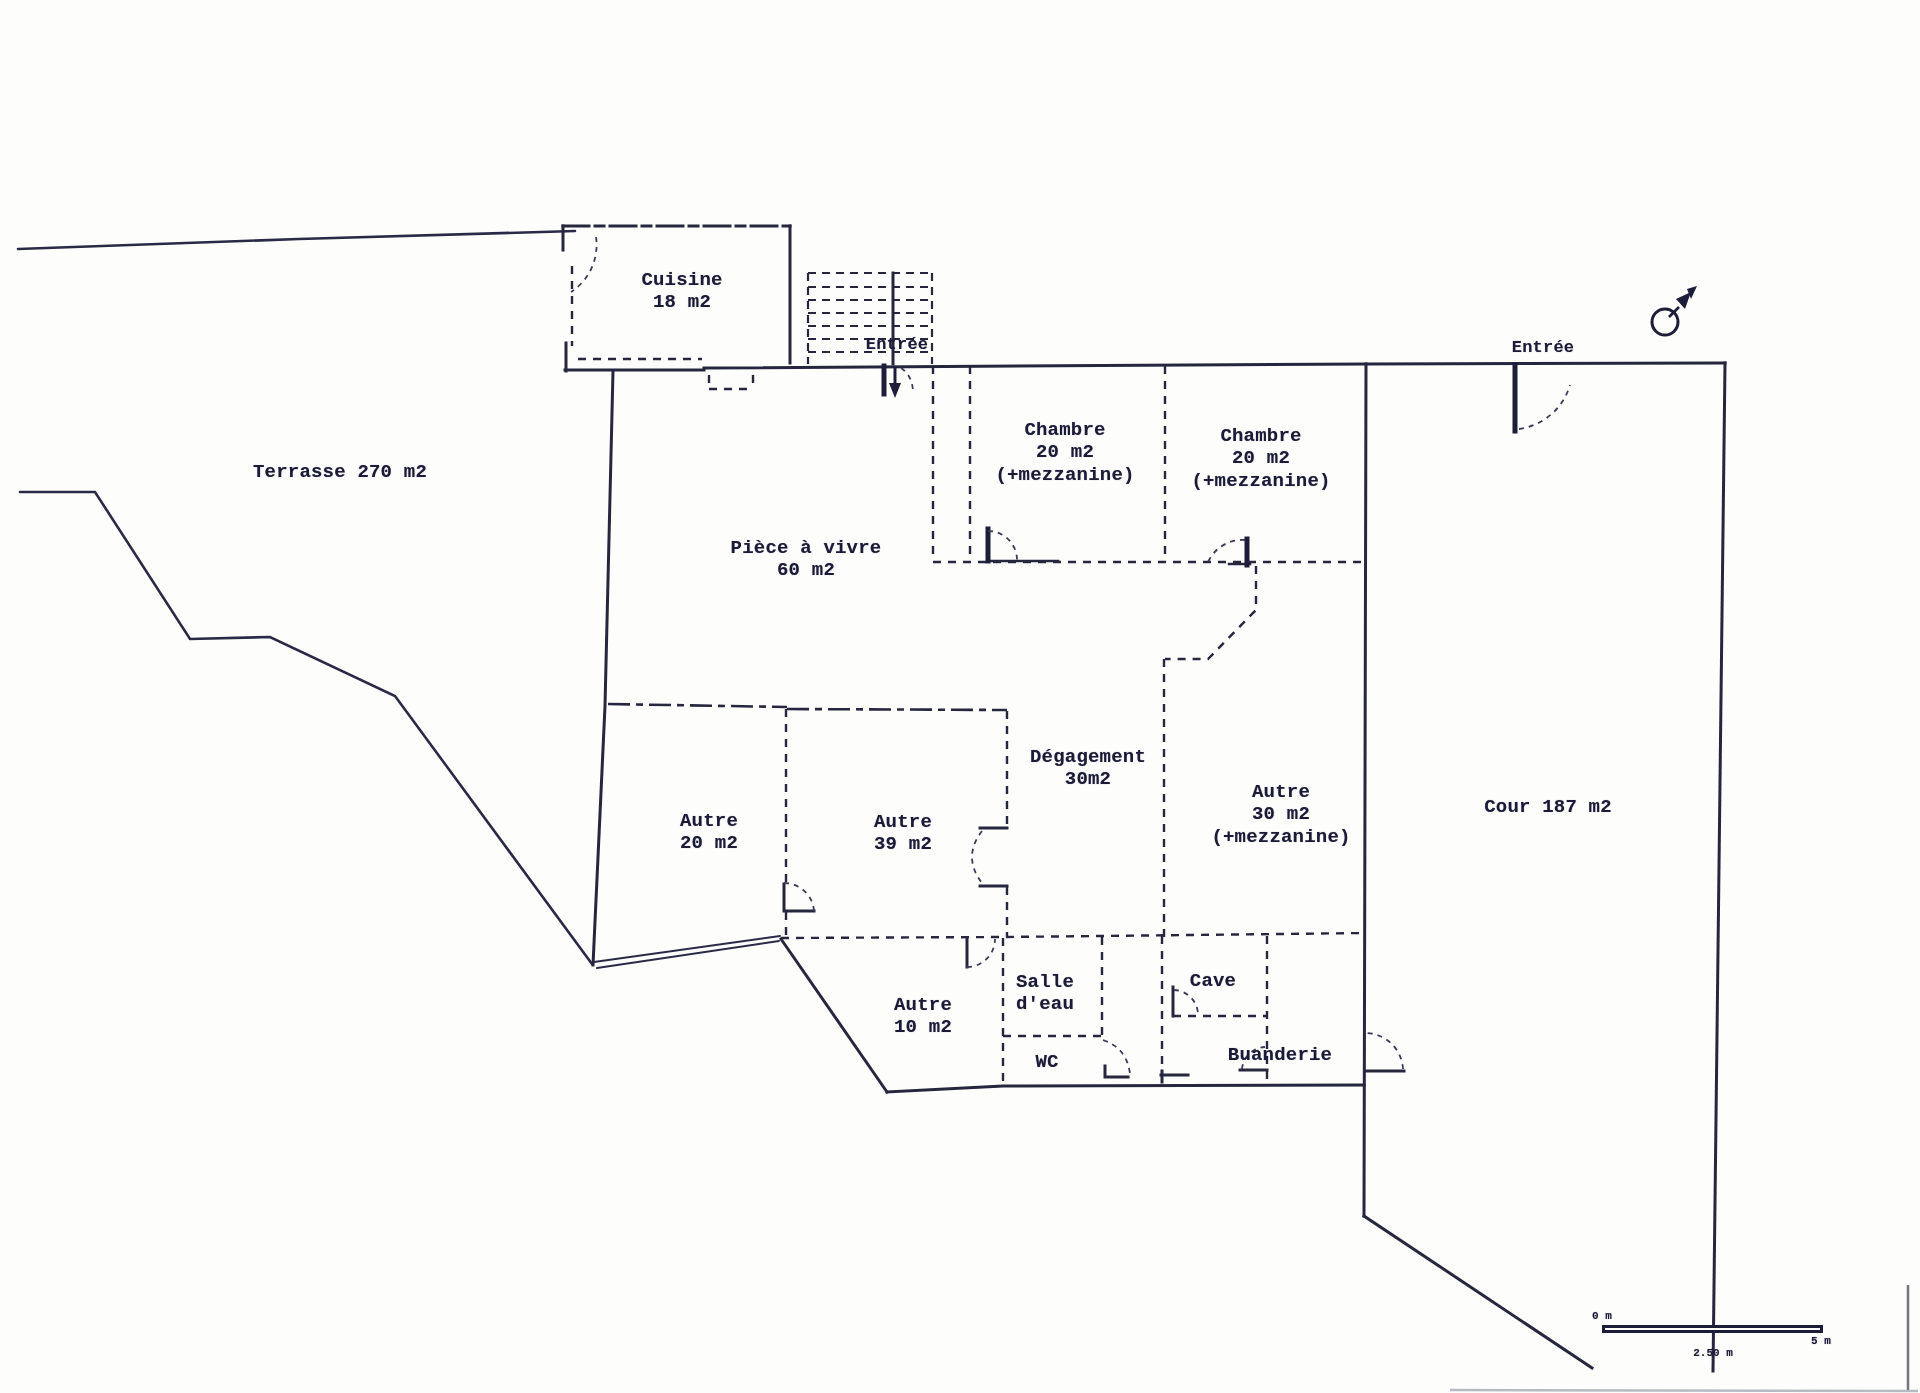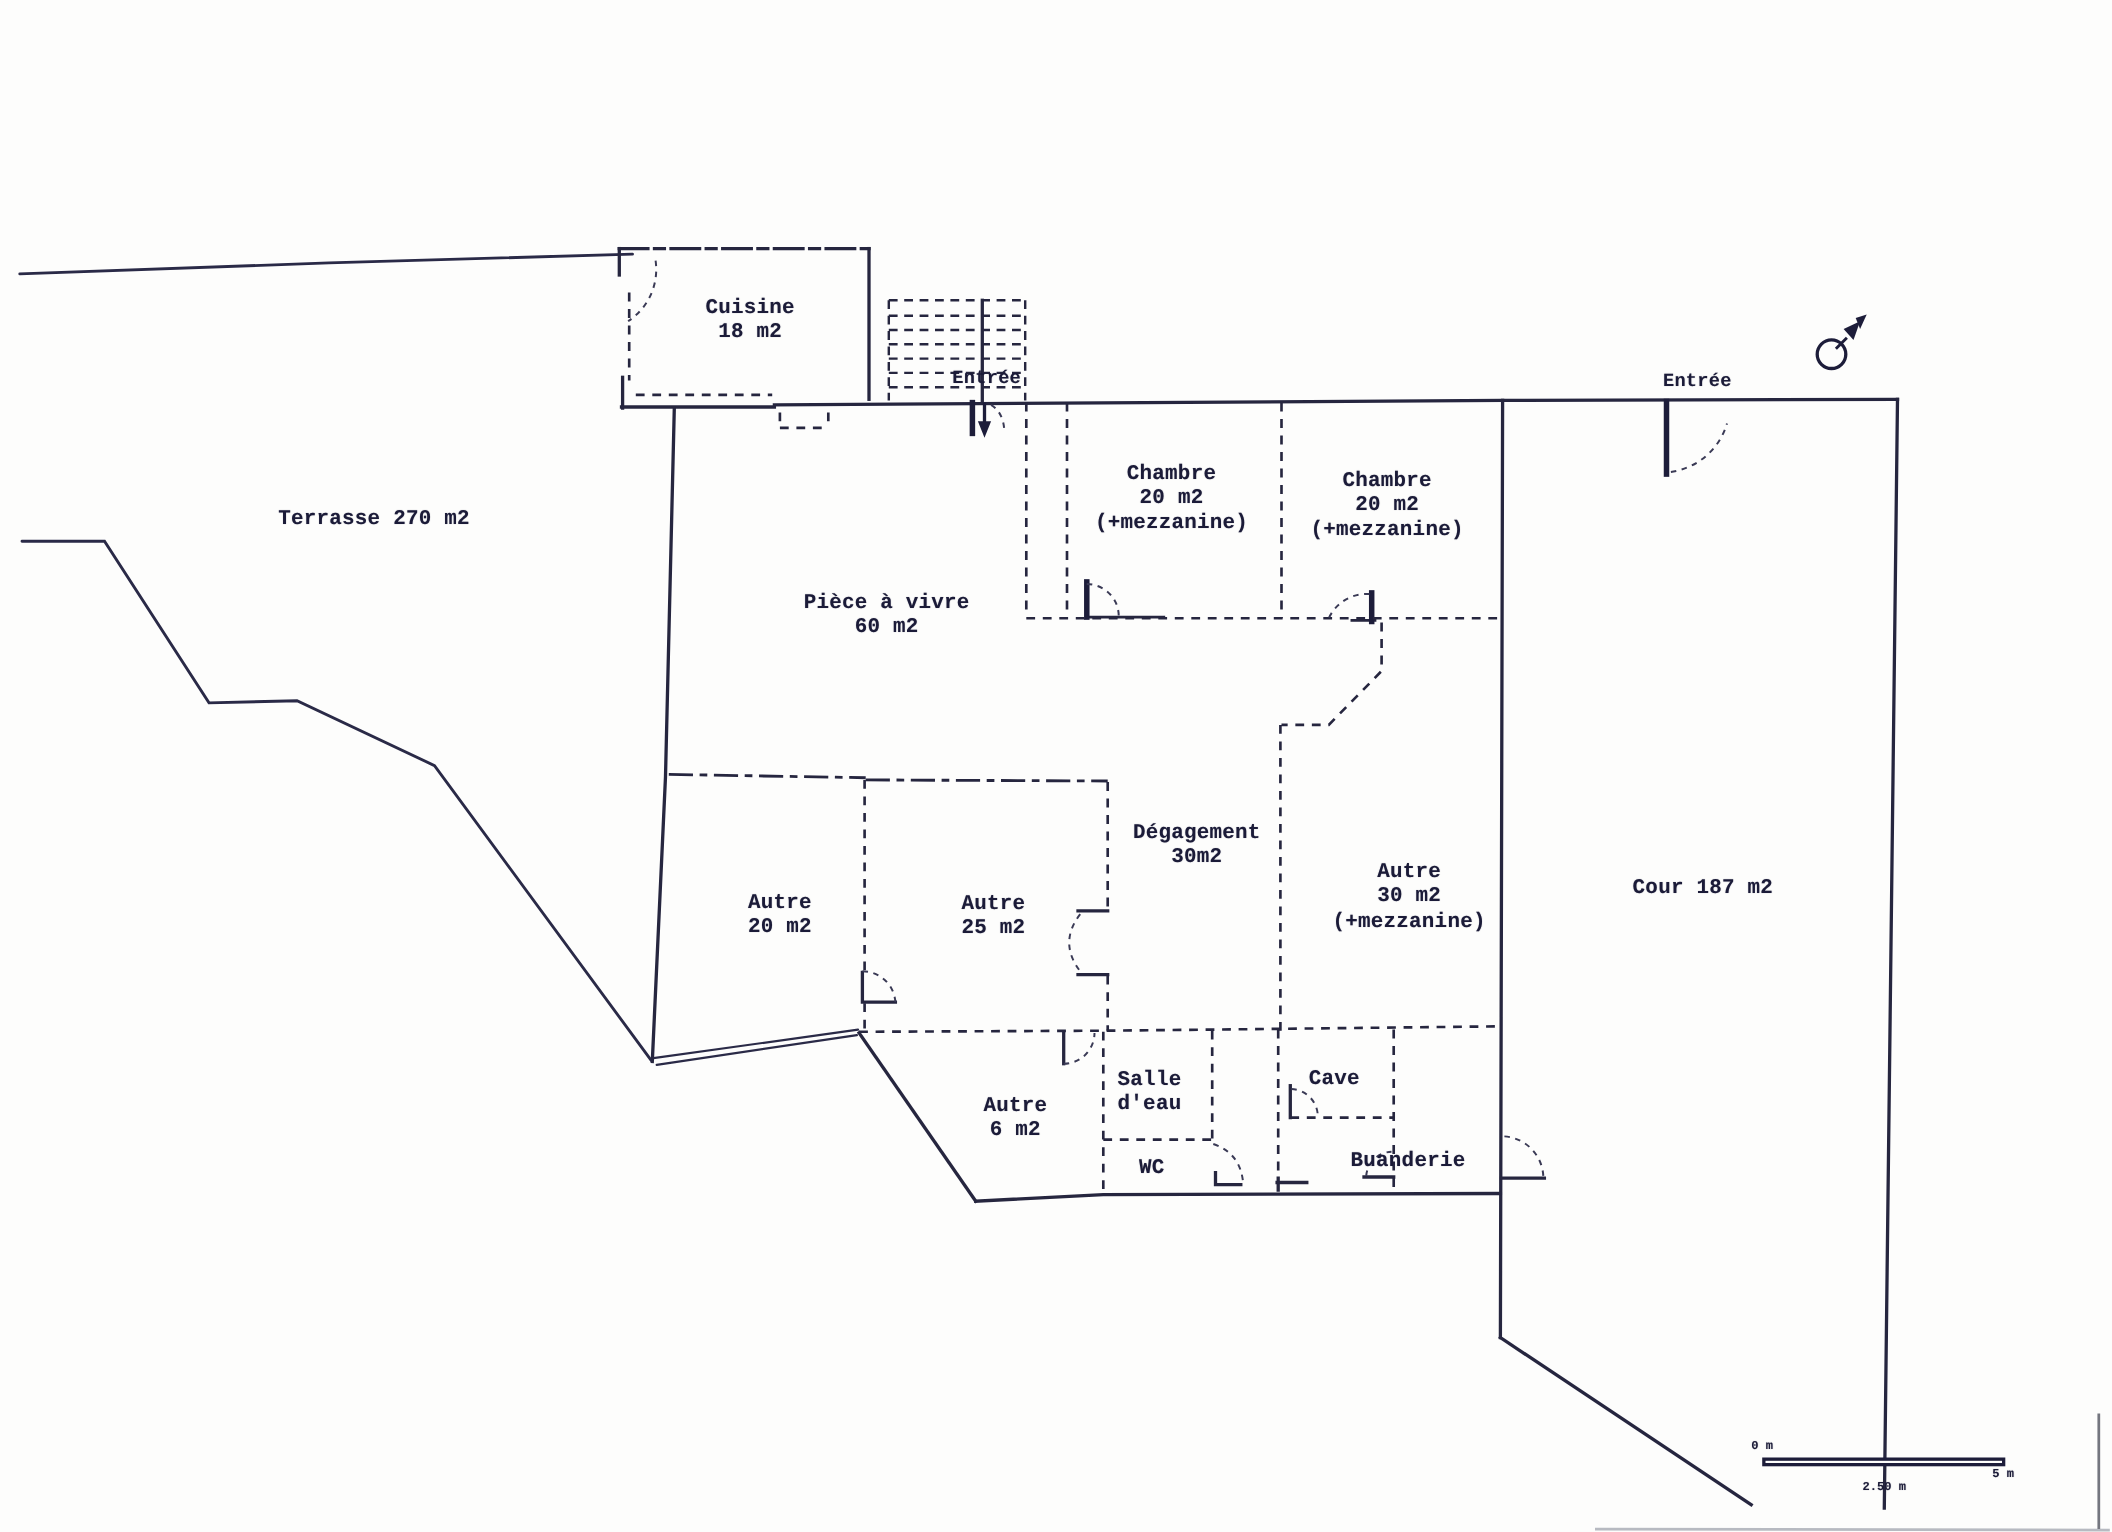--- a/index.html
+++ b/index.html
@@ -176,34 +176,34 @@
   <div class="sub">30m2</div>
 </div>
 
 <div class="lbl" style="left:709px;top:832px;">
   <div>Autre</div>
   <div class="sub">20 m2</div>
 </div>
 
 <div class="lbl" style="left:903px;top:833px;">
   <div>Autre</div>
-  <div class="sub">25 m2</div>
+  <div class="sub">39 m2</div>
 </div>
 
 <div class="lbl" style="left:1281px;top:815px;">
   <div>Autre</div>
   <div class="sub">30 m2</div>
   <div>(+mezzanine)</div>
 </div>
 
 <div class="lbl" style="left:1548px;top:807px;">Cour 187 m2</div>
 
 <div class="lbl" style="left:923px;top:1016px;">
   <div>Autre</div>
-  <div class="sub">6 m2</div>
+  <div class="sub">10 m2</div>
 </div>
 
 <div class="lbl" style="left:1045px;top:993px;">
   <div>Salle</div>
   <div>d'eau</div>
 </div>
 
 <div class="lbl" style="left:1047px;top:1062px;">WC</div>
 
 <div class="lbl" style="left:1213px;top:981px;">Cave</div>

